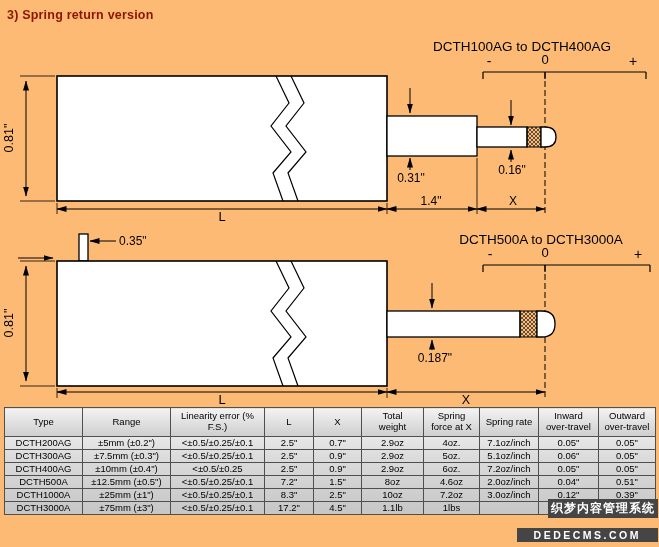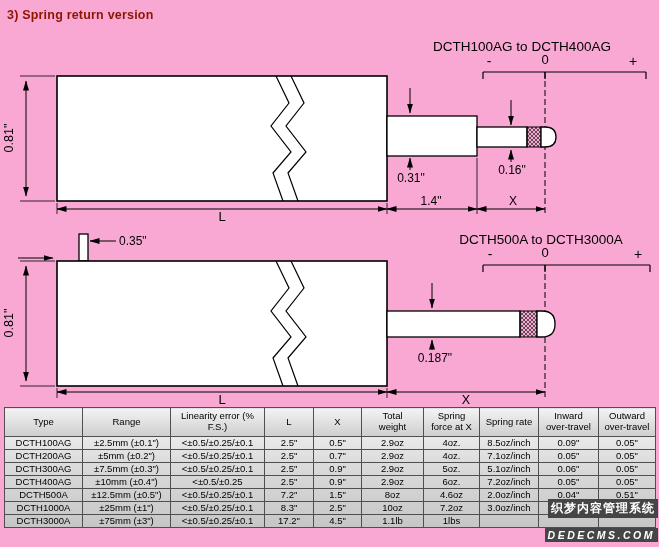--- a/index.html
+++ b/index.html
@@ -1,18 +1,18 @@
 <!DOCTYPE html>
 <html><head>
 <meta charset="utf-8">
 <style>
   * { margin:0; padding:0; box-sizing:border-box; }
   html,body { width:659px; height:547px; background:#fff; overflow:hidden;
     font-family:"Liberation Sans", sans-serif; }
-  .page { position:relative; width:659px; height:547px; background:#f9a8d4; }
+  .page { position:relative; width:659px; height:547px; background:#fdba74; }
 
   .page-title { position:absolute; top:8px; left:7px; font-size:12.5px;
     font-weight:bold; color:#8b1500; letter-spacing:.2px; }
 
   svg.diagrams { position:absolute; top:0; left:0; }
   svg.diagrams text { font-family:"Liberation Sans", sans-serif; fill:#000; }
   .sh  { fill:#fff; stroke:#000; stroke-width:1.6; }
   .sh2 { fill:#fff; stroke:#000; stroke-width:1.3; }
   .ln  { stroke:#000; stroke-width:1.2; fill:none; }
   .thin{ stroke:#000; stroke-width:0.8; fill:none; }
@@ -27,21 +27,21 @@
     vertical-align:middle; padding:0 1px; overflow:hidden; }
   .spec-table th { font-weight:normal; white-space:pre-line; height:29px;
     line-height:1.15; background:linear-gradient(180deg,#f3f3f3,#cecece); }
   .spec-table td { height:13px; line-height:1.05; white-space:nowrap; }
 
   .watermark { position:absolute; right:1px; bottom:4px; text-align:right; z-index:5; }
   .watermark div { margin-top:7px; }
   .wm1 { display:inline-block; background:#454545; color:#fff; font-size:12px;
     font-weight:bold; letter-spacing:1px; padding:1px 3px; }
   .wm2 { display:inline-block; background:#454545; color:#fff; font-size:10.5px;
-    font-weight:bold; letter-spacing:2.5px; padding:1px 3px;font-style:italic; }
+    font-weight:bold; letter-spacing:2.5px; padding:1px 17px; }
 </style>
 </head>
 <body>
 
 <div class="page">
 
   <div class="page-title">3) Spring return version</div>
 
   <svg class="diagrams" width="659" height="406" viewBox="0 0 659 406" xmlns="http://www.w3.org/2000/svg">
     <defs>
@@ -201,32 +201,20 @@
 force at X</th>
         <th>Spring rate</th>
         <th>Inward
 over-travel</th>
         <th>Outward
 over-travel</th>
       </tr>
     </thead>
     <tbody>
       <tr>
-          <td>DCTH100AG</td>
-          <td>±2.5mm (±0.1")</td>
-          <td>&lt;±0.5/±0.25/±0.1</td>
-          <td>2.5"</td>
-          <td>0.5"</td>
-          <td>2.9oz</td>
-          <td>4oz.</td>
-          <td>8.5oz/inch</td>
-          <td>0.09"</td>
-          <td>0.05"</td>
-        </tr>
-      <tr>
           <td>DCTH200AG</td>
           <td>±5mm (±0.2")</td>
           <td>&lt;±0.5/±0.25/±0.1</td>
           <td>2.5"</td>
           <td>0.7"</td>
           <td>2.9oz</td>
           <td>4oz.</td>
           <td>7.1oz/inch</td>
           <td>0.05"</td>
           <td>0.05"</td>

